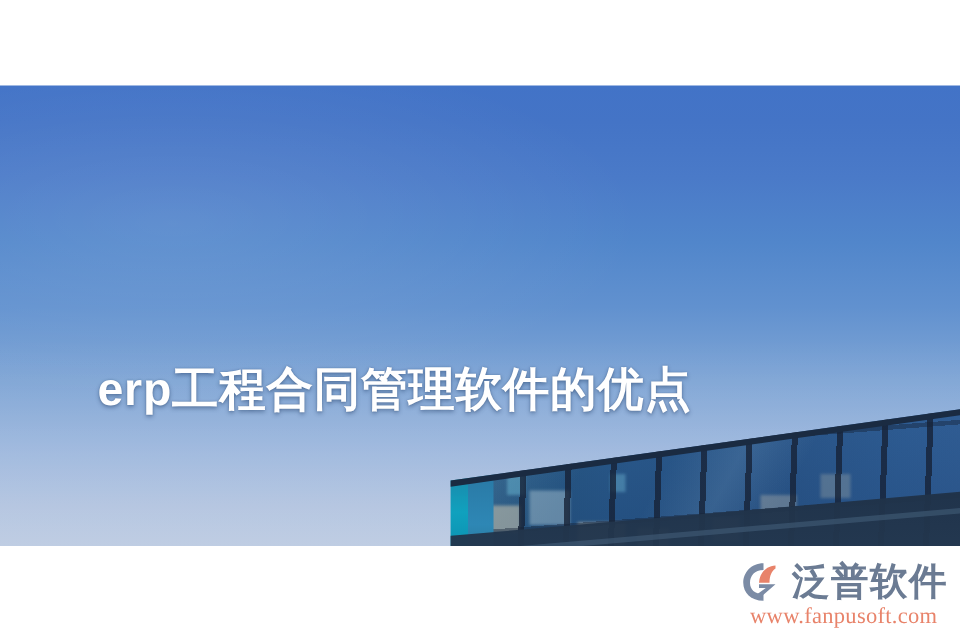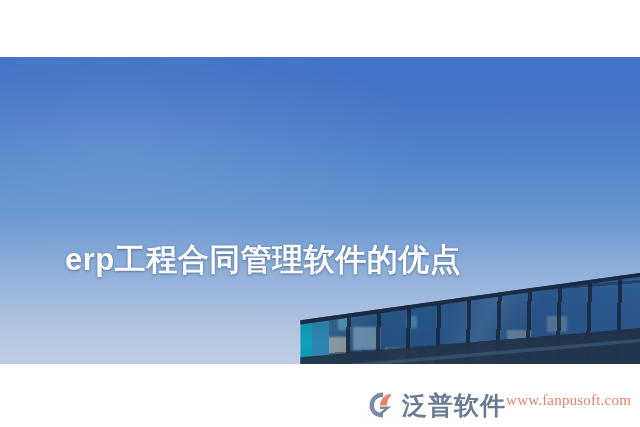--- a/index.html
+++ b/index.html
@@ -176,21 +176,22 @@
     text-shadow: 0 1px 3px rgba(20,45,85,0.42), 0 0 1px rgba(20,45,85,0.35);
     z-index: 5;
   }
 
   
   .logo {
     position: absolute;
     right: 8px;
     bottom: 8px;
     display: flex;
-    align-items: flex-start;
+    flex-direction: column;
+    align-items: center;
     z-index: 6;
   }
   .logo-row {
     display: flex;
     align-items: center;
     gap: 4px;
   }
   .logo-mark {
     width: 30px;
     height: 28px;

